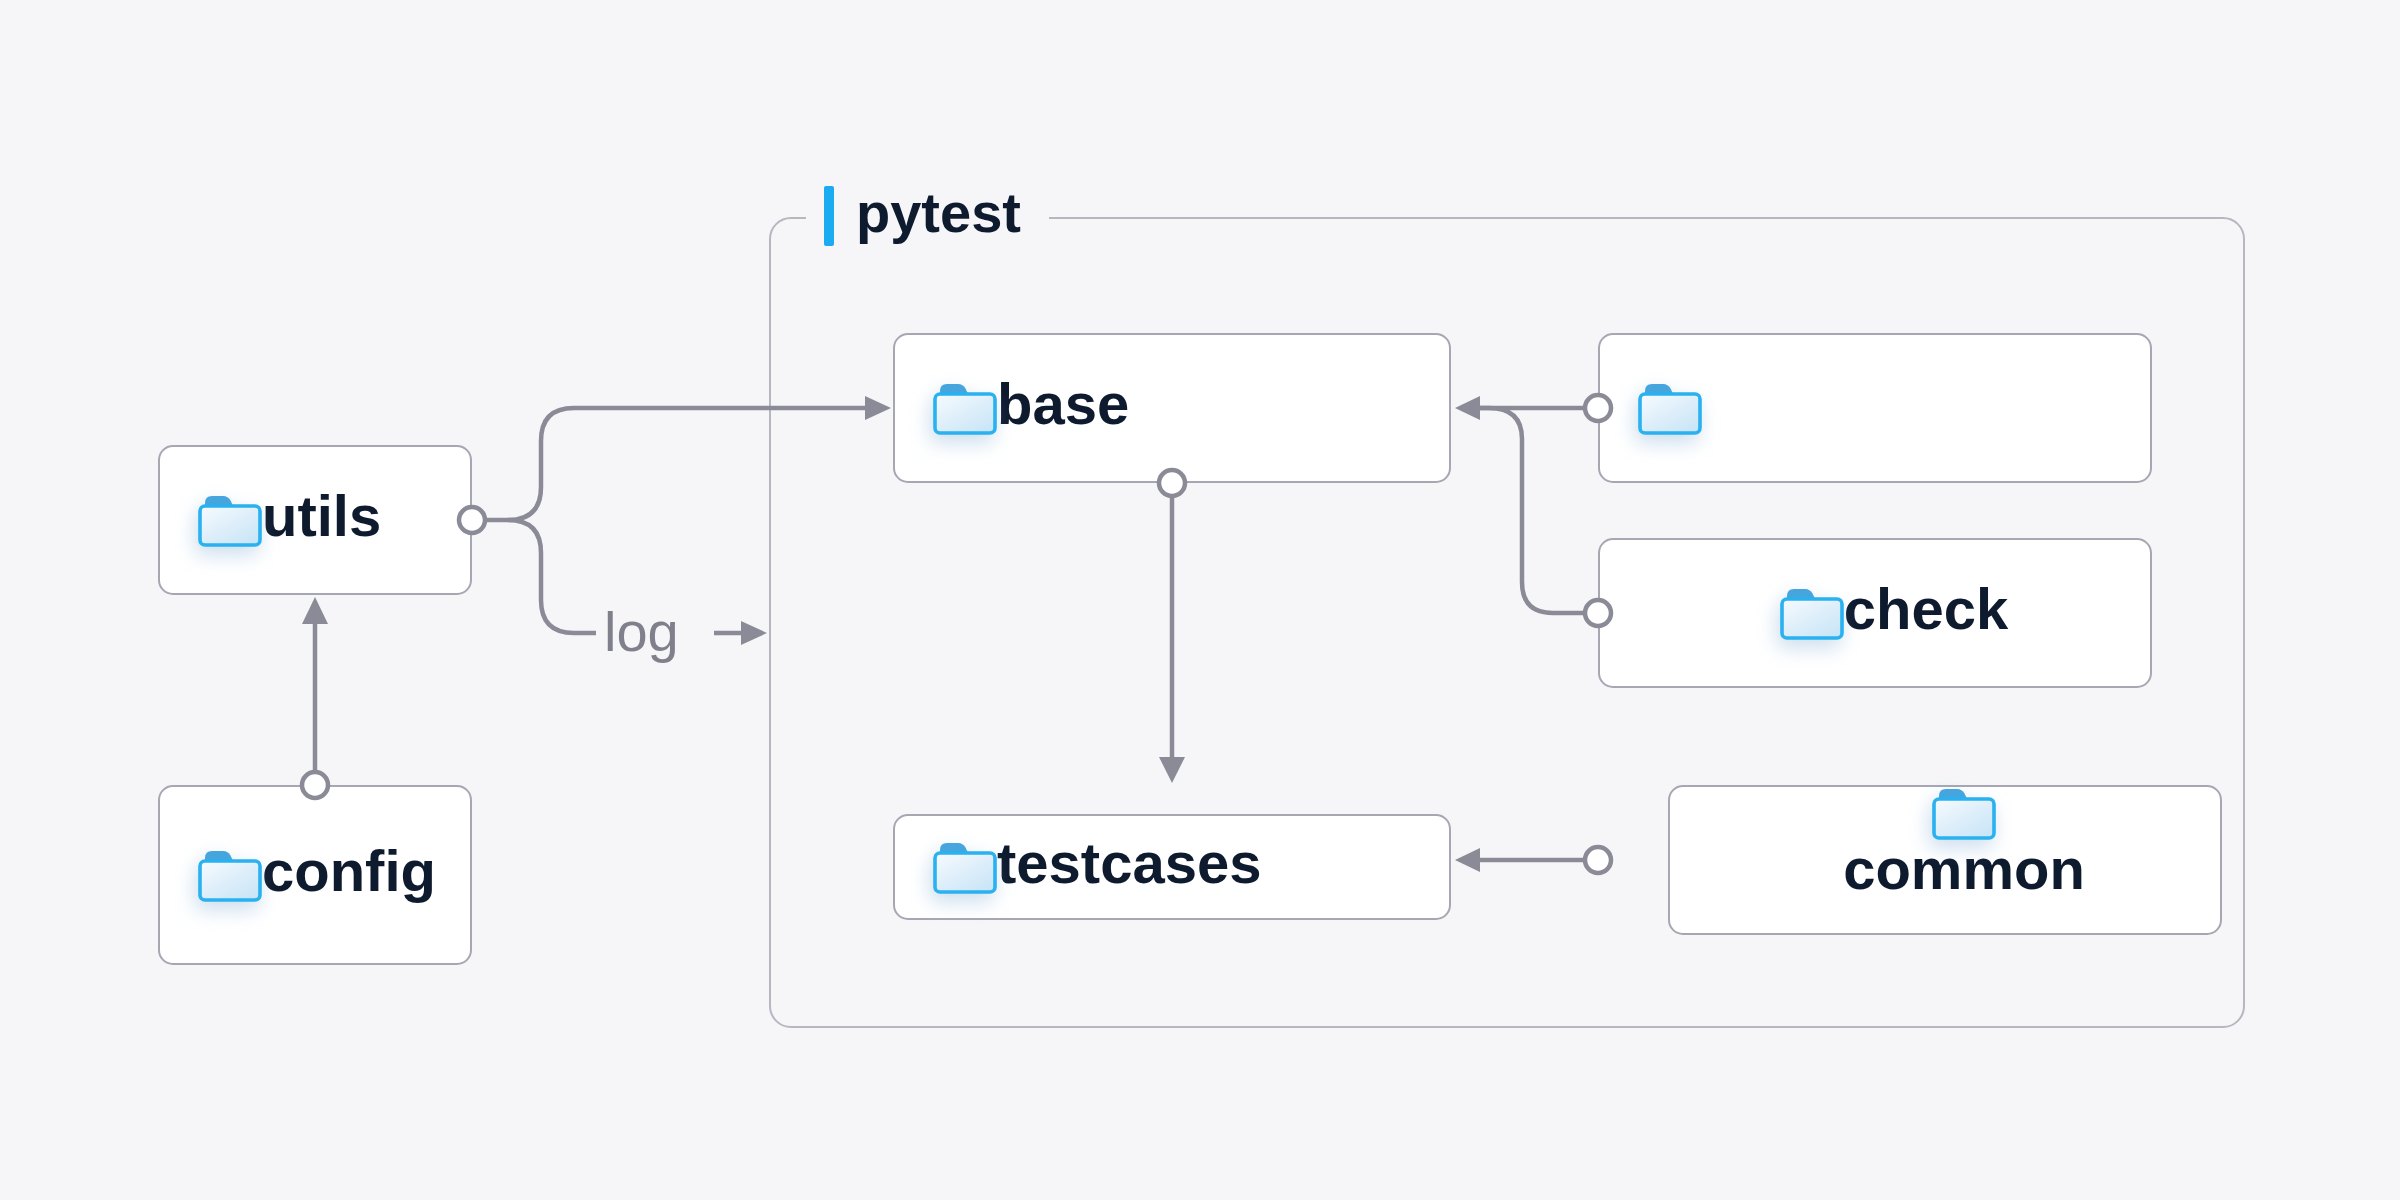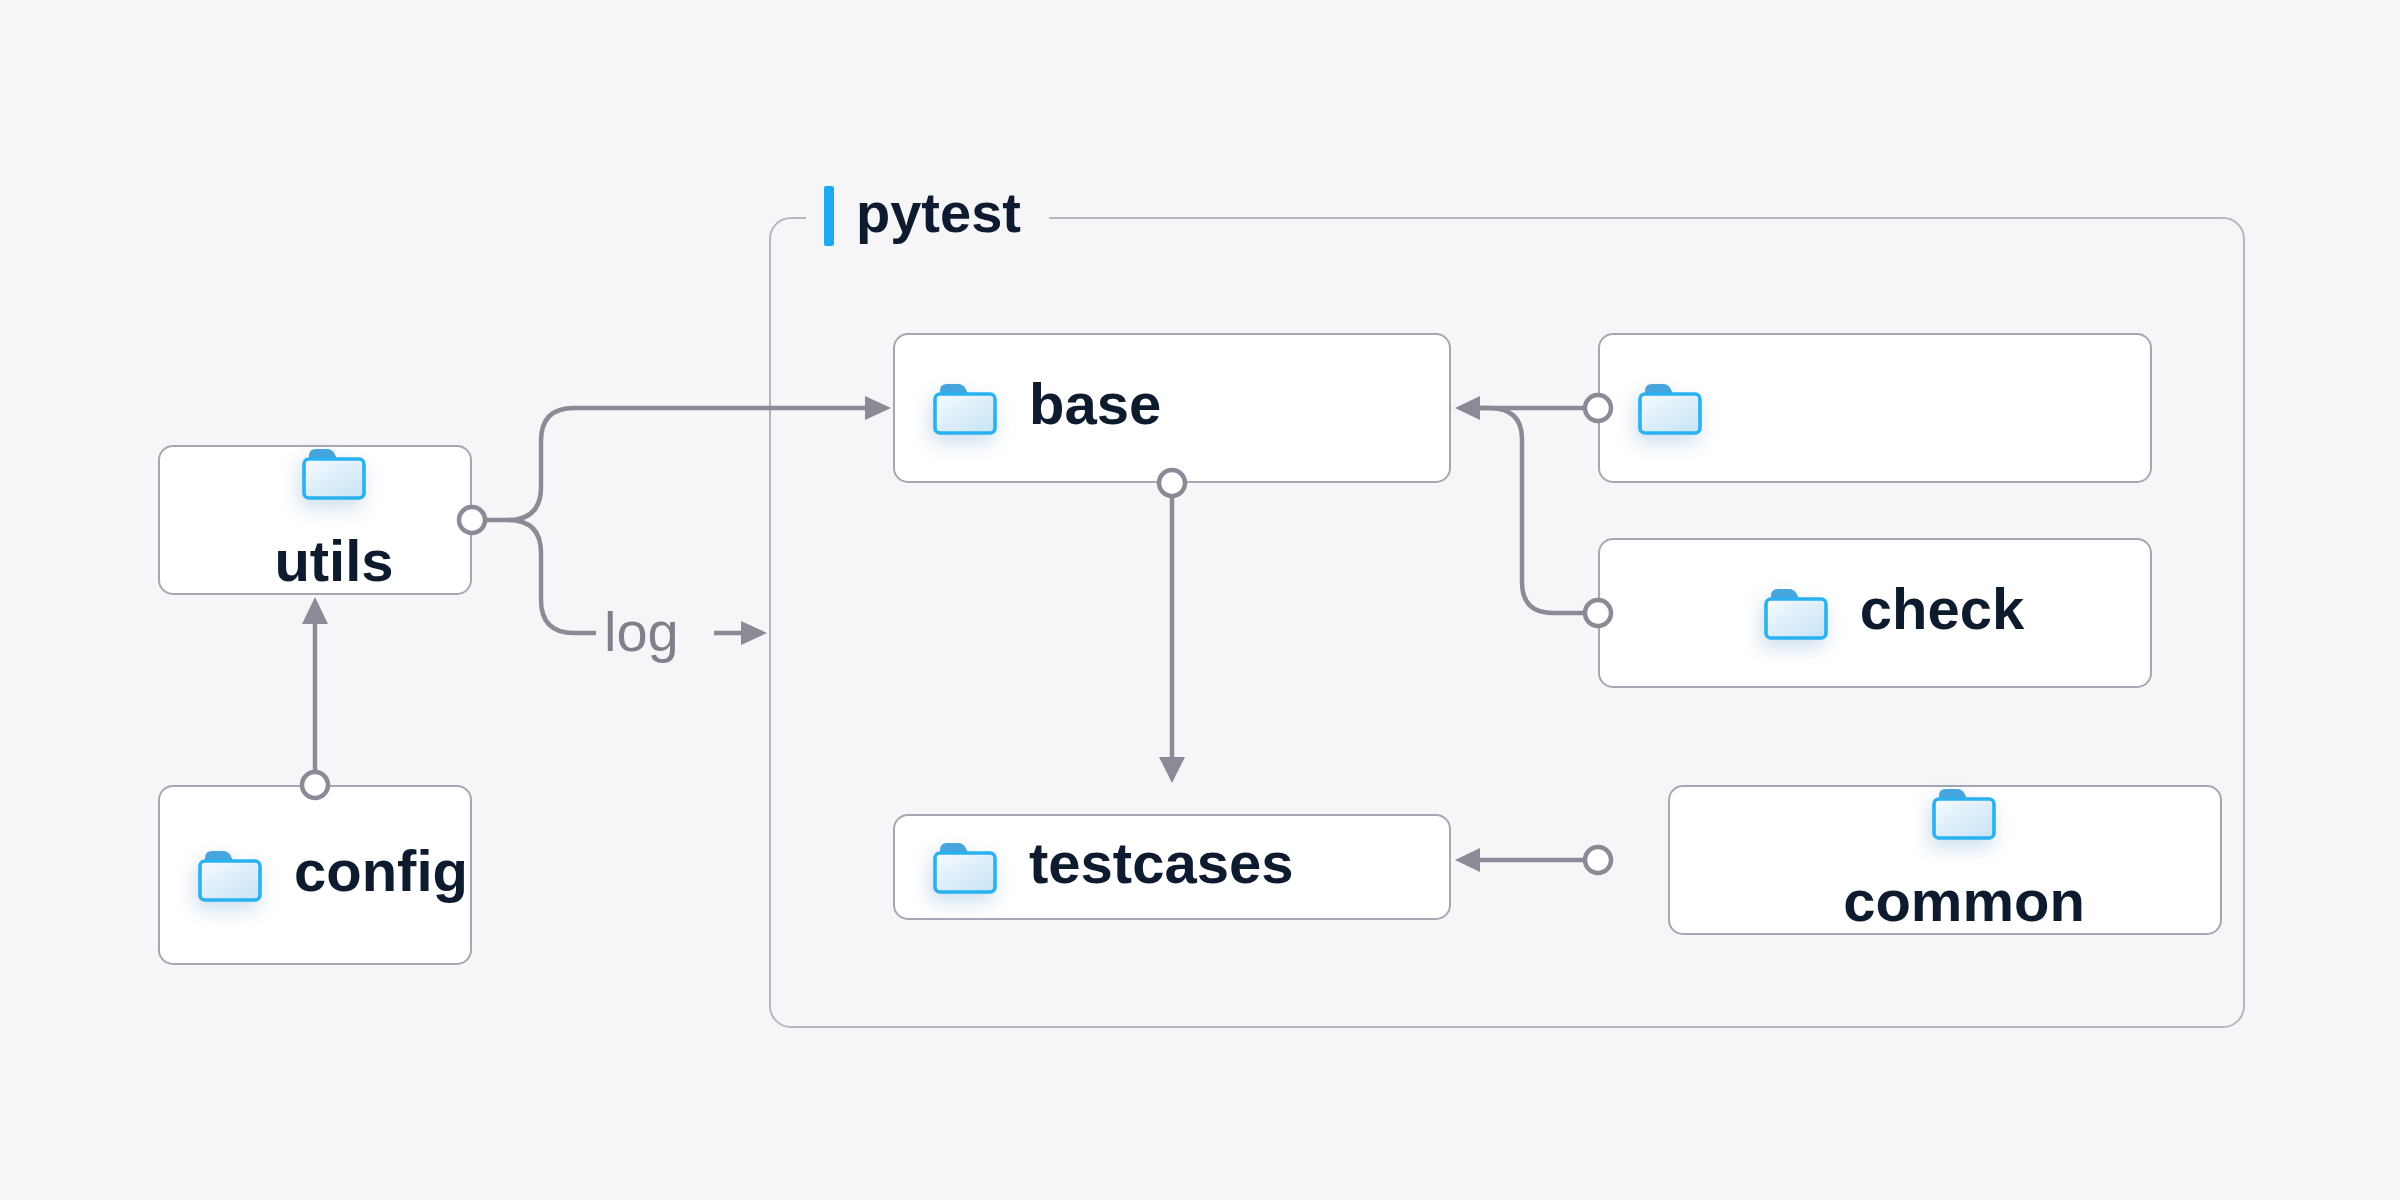--- a/index.html
+++ b/index.html
@@ -20,27 +20,27 @@
     display:flex;align-items:center;gap:22px;
     background:#f6f6f8;padding:0 28px 0 18px;z-index:2;
   }
   .group-label-bar{width:10px;height:60px;background:#1babf0;border-radius:2px;}
   .group-label-text{font-size:56px;font-weight:700;color:#0e1a2e;letter-spacing:0px;line-height:1;padding-bottom:6px;}
   
   .node{
     position:absolute;background:#ffffff;
     border:2.5px solid #a7a7b4;border-radius:15px;
     box-sizing:border-box;display:flex;align-items:center;
-    padding-left:38px;gap:32px;z-index:3;
+    padding-left:38px;z-index:3;
   }
   .node-label{font-size:58px;font-weight:700;color:#0e1a2e;line-height:1;padding-bottom:8px;}
   .node-icon{width:64px;height:53px;display:block;flex:0 0 auto;
     filter:drop-shadow(-3px 8px 10px rgba(110,160,205,.35));}
   .node-icon svg{display:block;}
-  #node-utils    {left:158px; top:445px; width:314px; height:150px;flex-direction:column;}
+  #node-utils    {left:158px; top:445px; width:314px; height:150px;}
   #node-config   {left:158px; top:785px; width:314px; height:180px;}
   #node-base     {left:893px; top:333px; width:558px; height:150px;}
   #node-pymilvus {left:1598px;top:333px; width:554px; height:150px;}
   #node-check    {left:1598px;top:538px; width:554px; height:150px;justify-content:center;}
   #node-testcases{left:893px; top:785px; width:558px; height:106px;margin-top:29px;}
   #node-common   {left:1668px;top:785px; width:554px; height:150px;flex-direction:column;}
   
   .connector-layer{position:absolute;left:0;top:0;width:2400px;height:1200px;z-index:4;pointer-events:none;}
   .edge-line{stroke:#8b8b97;stroke-width:4.5;fill:none;}
   .edge-head{fill:#8b8b97;stroke:none;}

